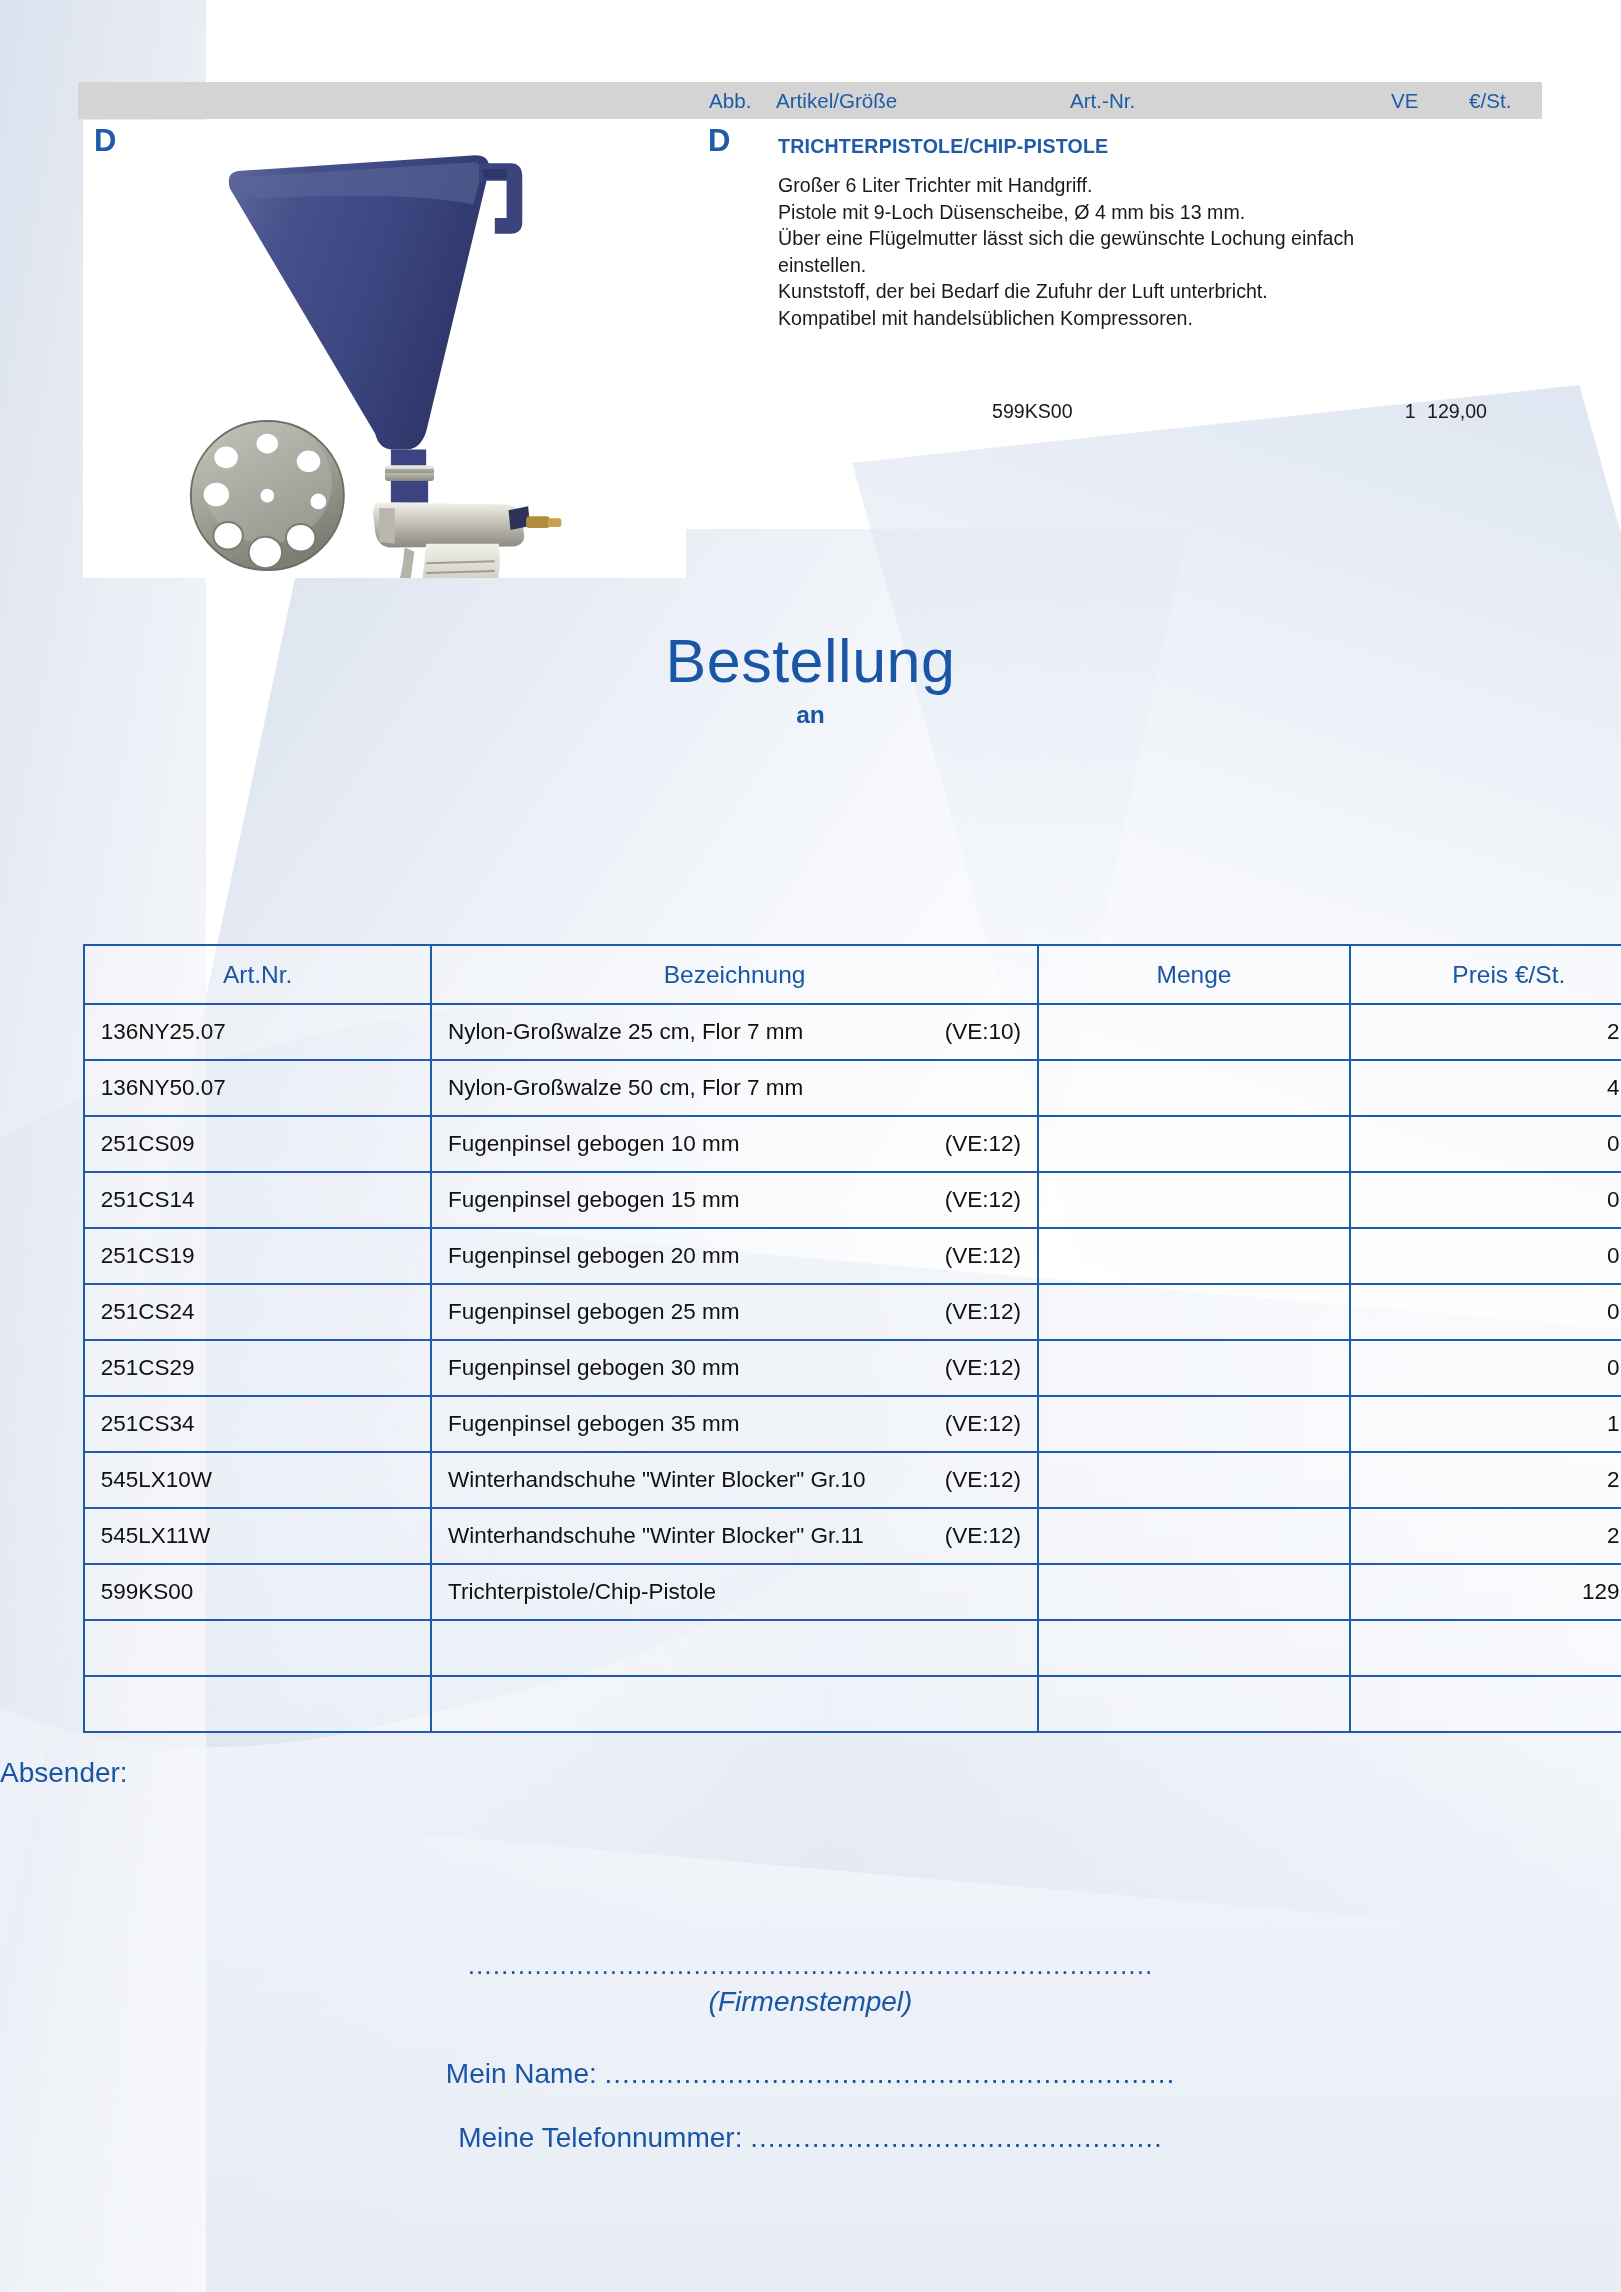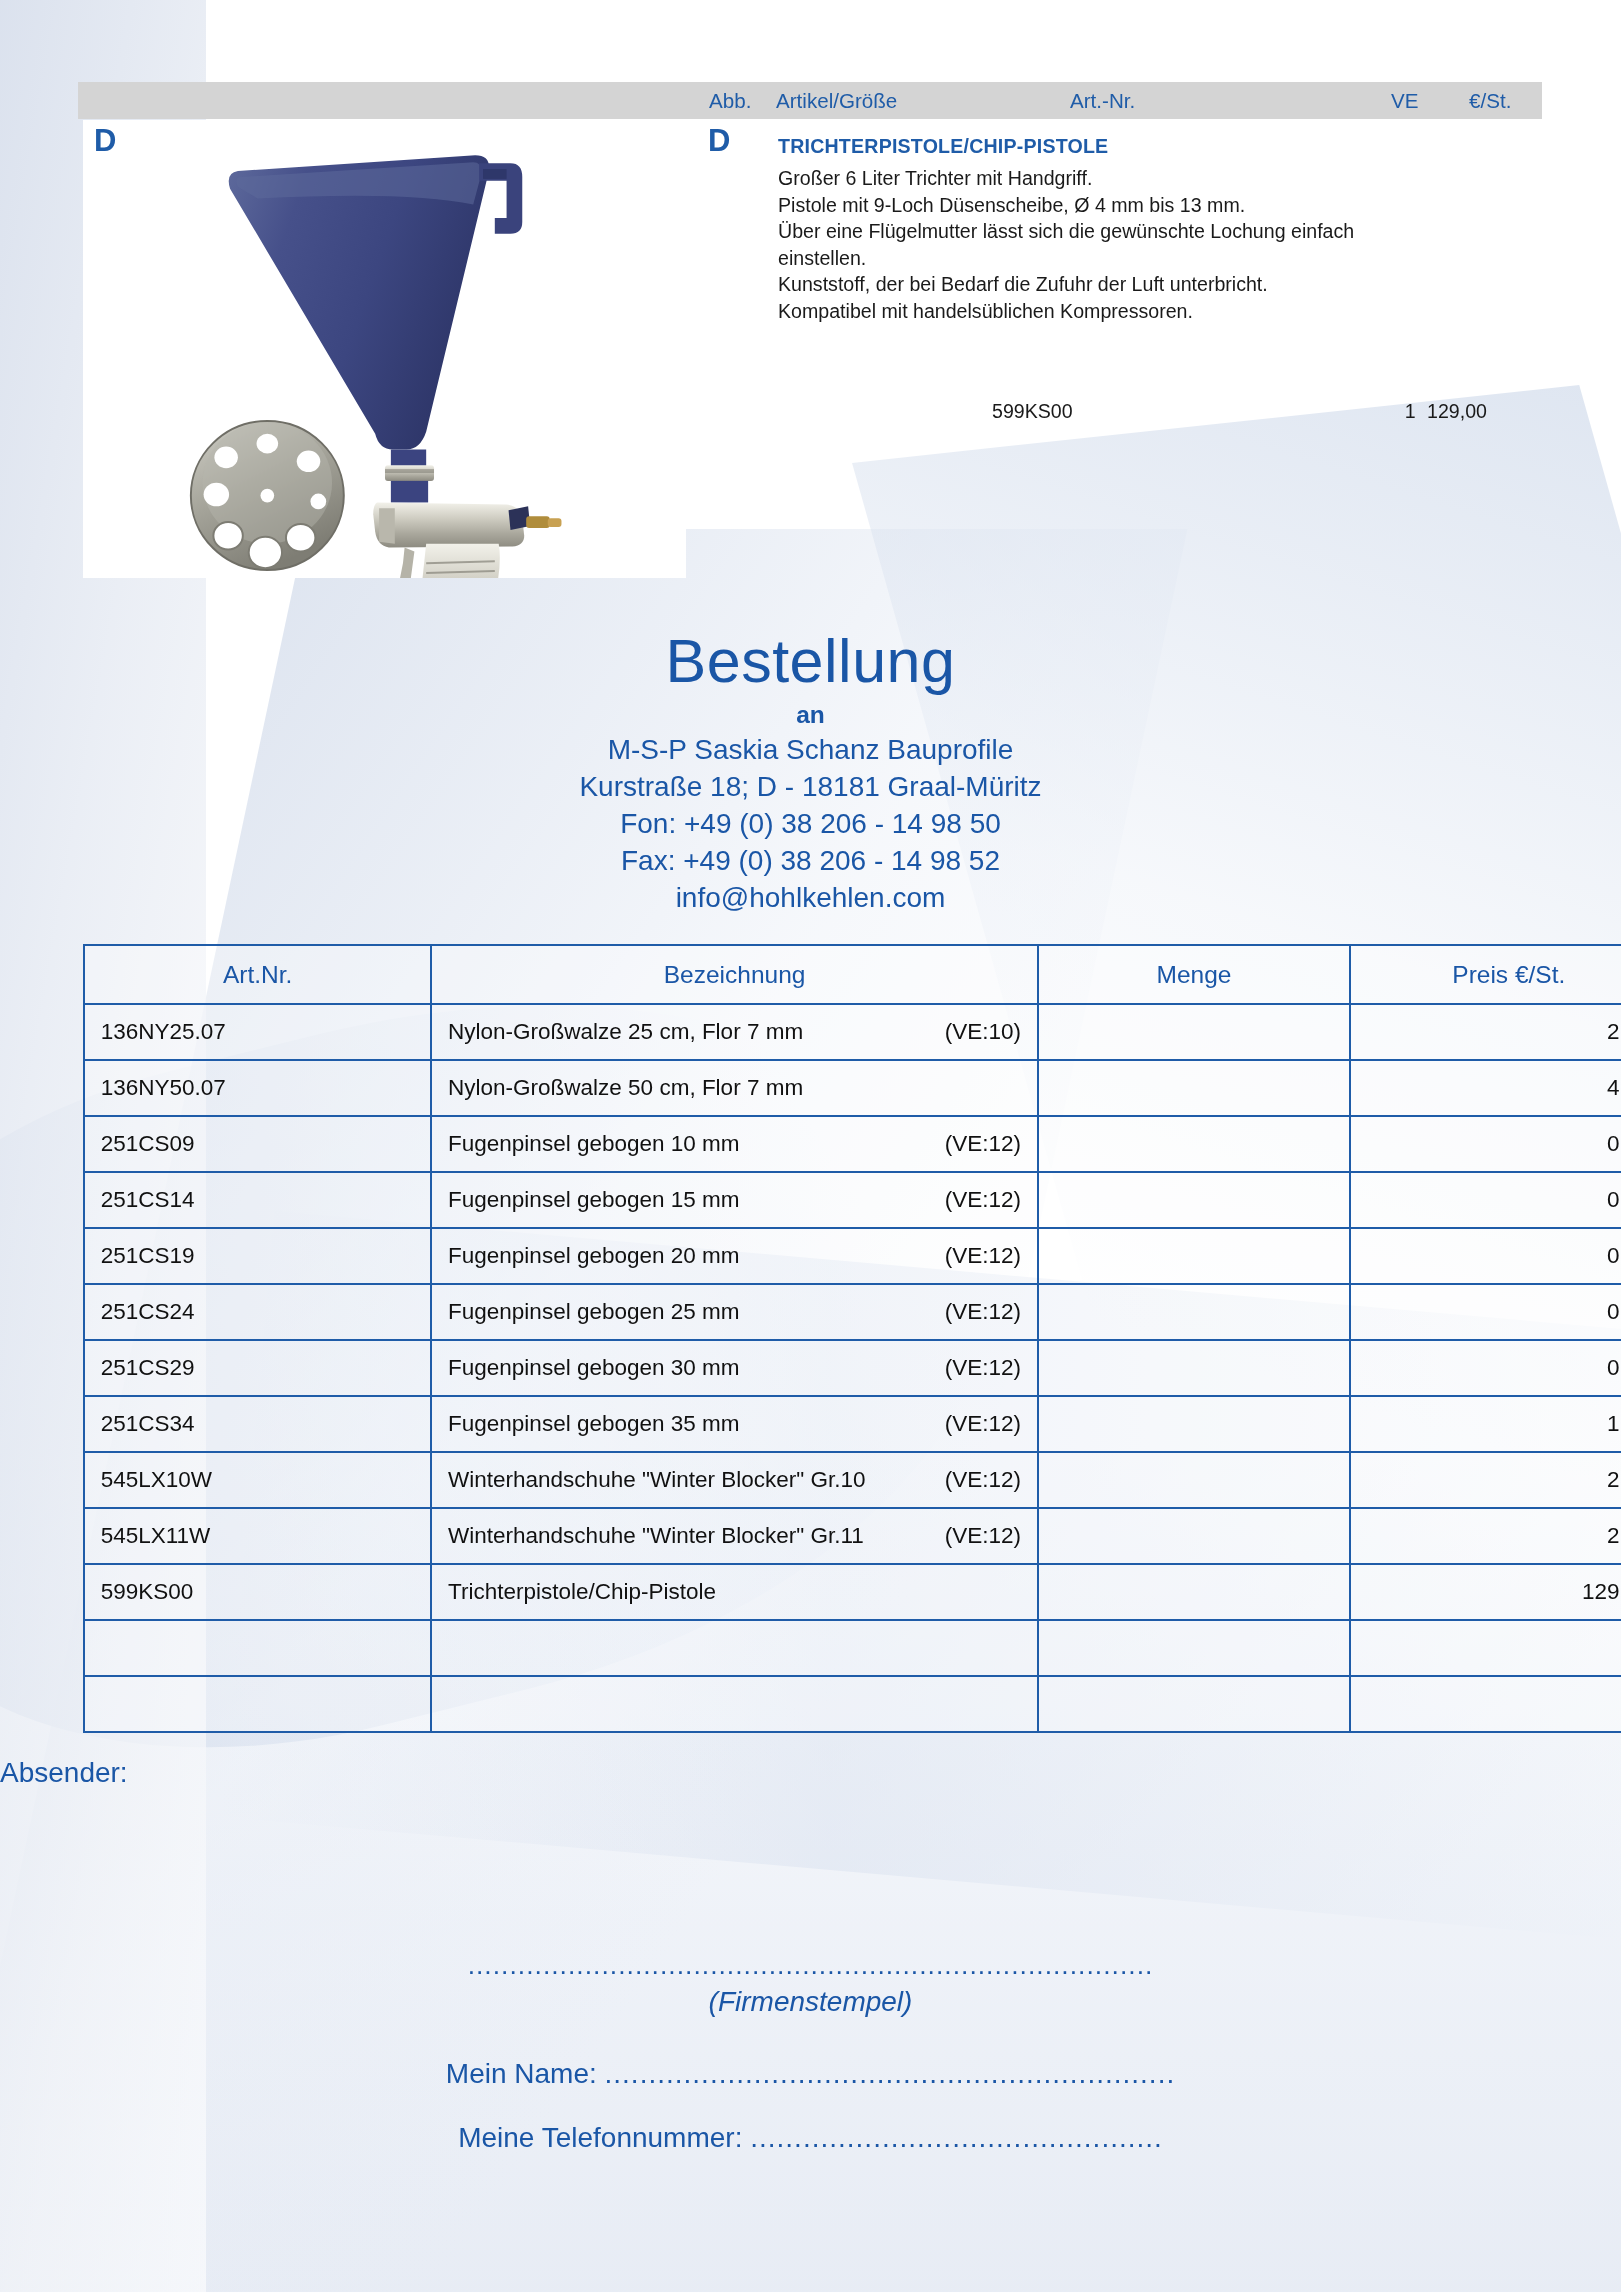--- a/index.html
+++ b/index.html
@@ -120,21 +120,21 @@
   .prod-title {
     position: absolute;
     left: 778px; top: 135px;
     font-size: 19.6px;
     font-weight: bold;
     color: #1f5ca8;
     letter-spacing: 0.2px;
   }
   .prod-desc {
     position: absolute;
-    left: 778px; top: 165px;
+    left: 778px; top: 172px;
     width: 774px;
     font-size: 19.6px;
     line-height: 26.5px;
     color: #1a1a1a;
   }
   .prod-desc div { white-space: nowrap; }
   .prod-artnr {
     position: absolute;
     left: 992px; top: 400px;
     font-size: 19.6px;
@@ -377,27 +377,20 @@
     <div>Kompatibel mit handelsüblichen Kompressoren.</div>
   </div>
 
   <div class="prod-artnr">599KS00</div>
   <div class="prod-ve">1</div>
   <div class="prod-price">129,00</div>
 
   <div class="order-head">
     <div class="order-title">Bestellung</div>
     <div class="order-an">an</div>
-    <div class="order-addr">
-      <div>M-S-P Saskia Schanz Bauprofile</div>
-      <div>Kurstraße 18; D - 18181 Graal-Müritz</div>
-      <div>Fon: +49 (0) 38 206 - 14 98 50</div>
-      <div>Fax: +49 (0) 38 206 - 14 98 52</div>
-      <div>info@hohlkehlen.com</div>
-    </div>
   </div>
 
   <table class="order-table">
     <thead>
       <tr>
         <th class="col-art">Art.Nr.</th>
         <th class="col-bez">Bezeichnung</th>
         <th class="col-menge">Menge</th>
         <th class="col-preis">Preis €/St.</th>
       </tr>

